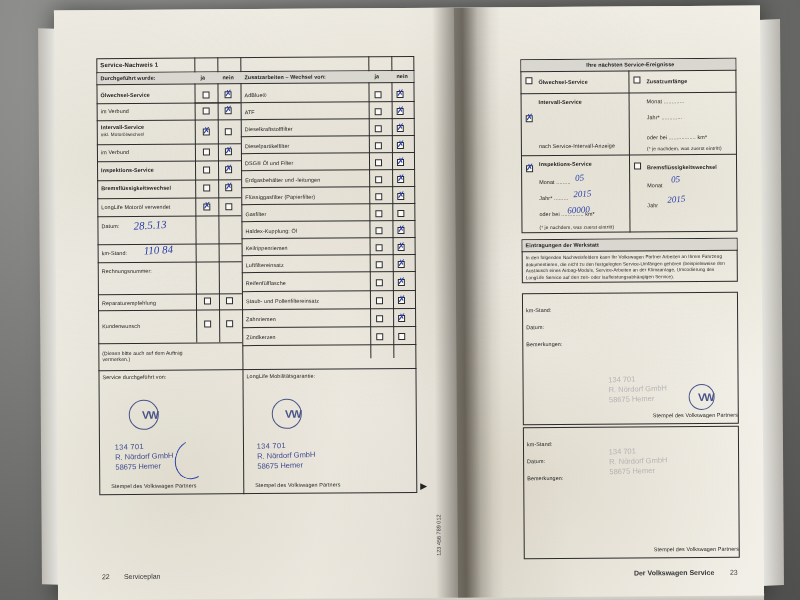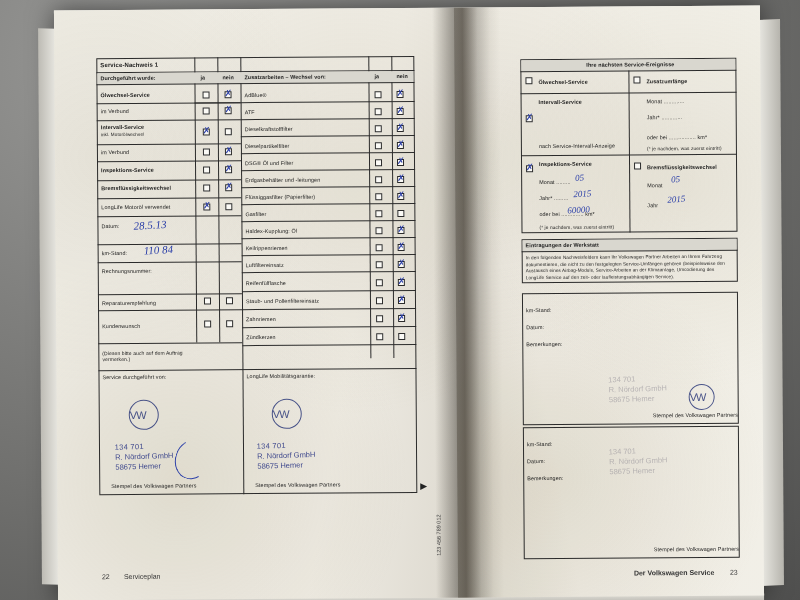--- a/index.html
+++ b/index.html
@@ -86,22 +86,22 @@
     font-style:italic; font-size:9px; transform:rotate(-3deg);
   }
   .hand.big { font-size:11px; }
 
   
   .barhdr { position:absolute; background:#d9d7cf; }
 
   
   .vw {
     position:absolute; border-radius:50%; border:1.6px solid #2d3a7a;
-    display:flex; align-items:center; justify-content:flex-start;
-    color:#2d3a7a; font-weight:normal; font-family:"Liberation Sans", sans-serif;
+    display:flex; align-items:center; justify-content:flex-end;
+    color:#2d3a7a; font-weight:bold; font-family:"Liberation Sans", sans-serif;
     opacity:.85;
   }
   .vw span { font-size:11px; letter-spacing:-1px; line-height:1; }
 
   .stamp {
     position:absolute; color:#2f3a86; font-family:"Liberation Sans", sans-serif;
     font-size:7.5px; line-height:1.35; transform:rotate(-1.5deg); opacity:.92;
   }
   .stamp .s1 { letter-spacing:.3px; }
   .faint { color:#8e8a93; opacity:.55; }

